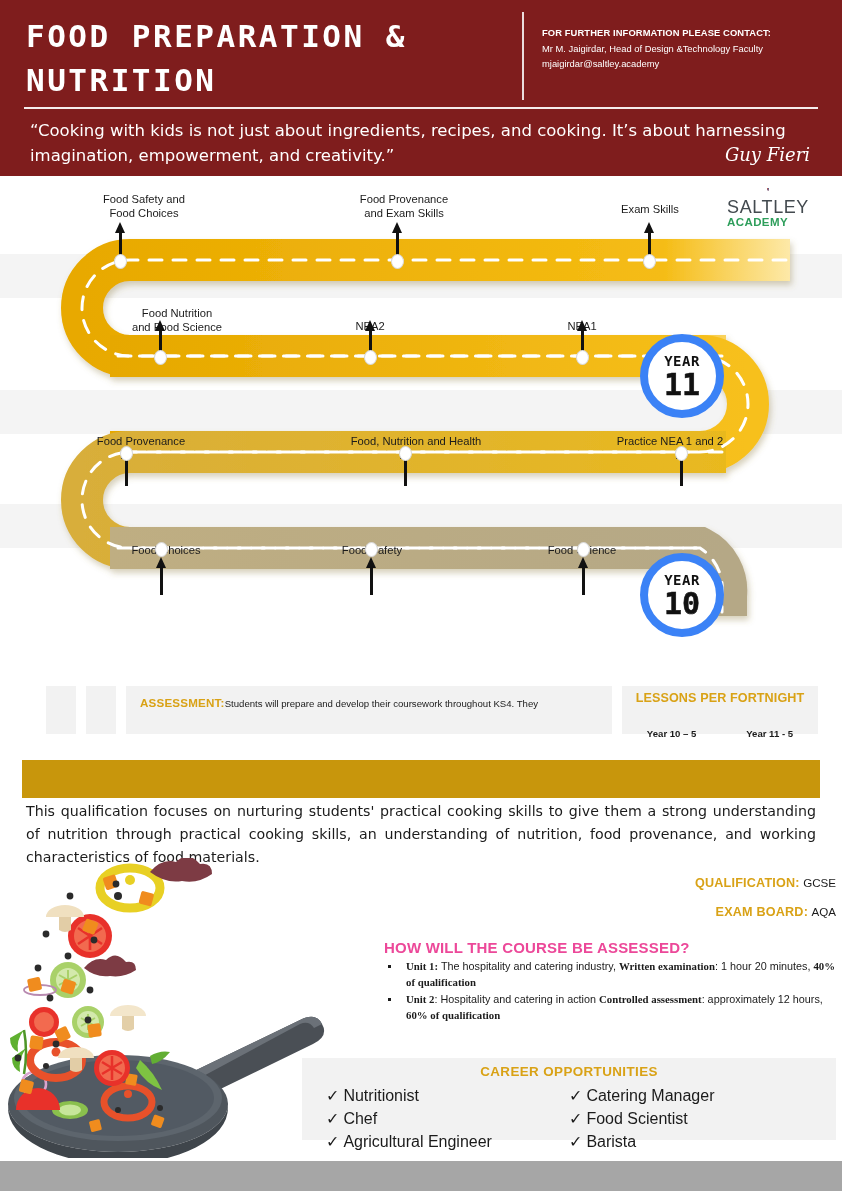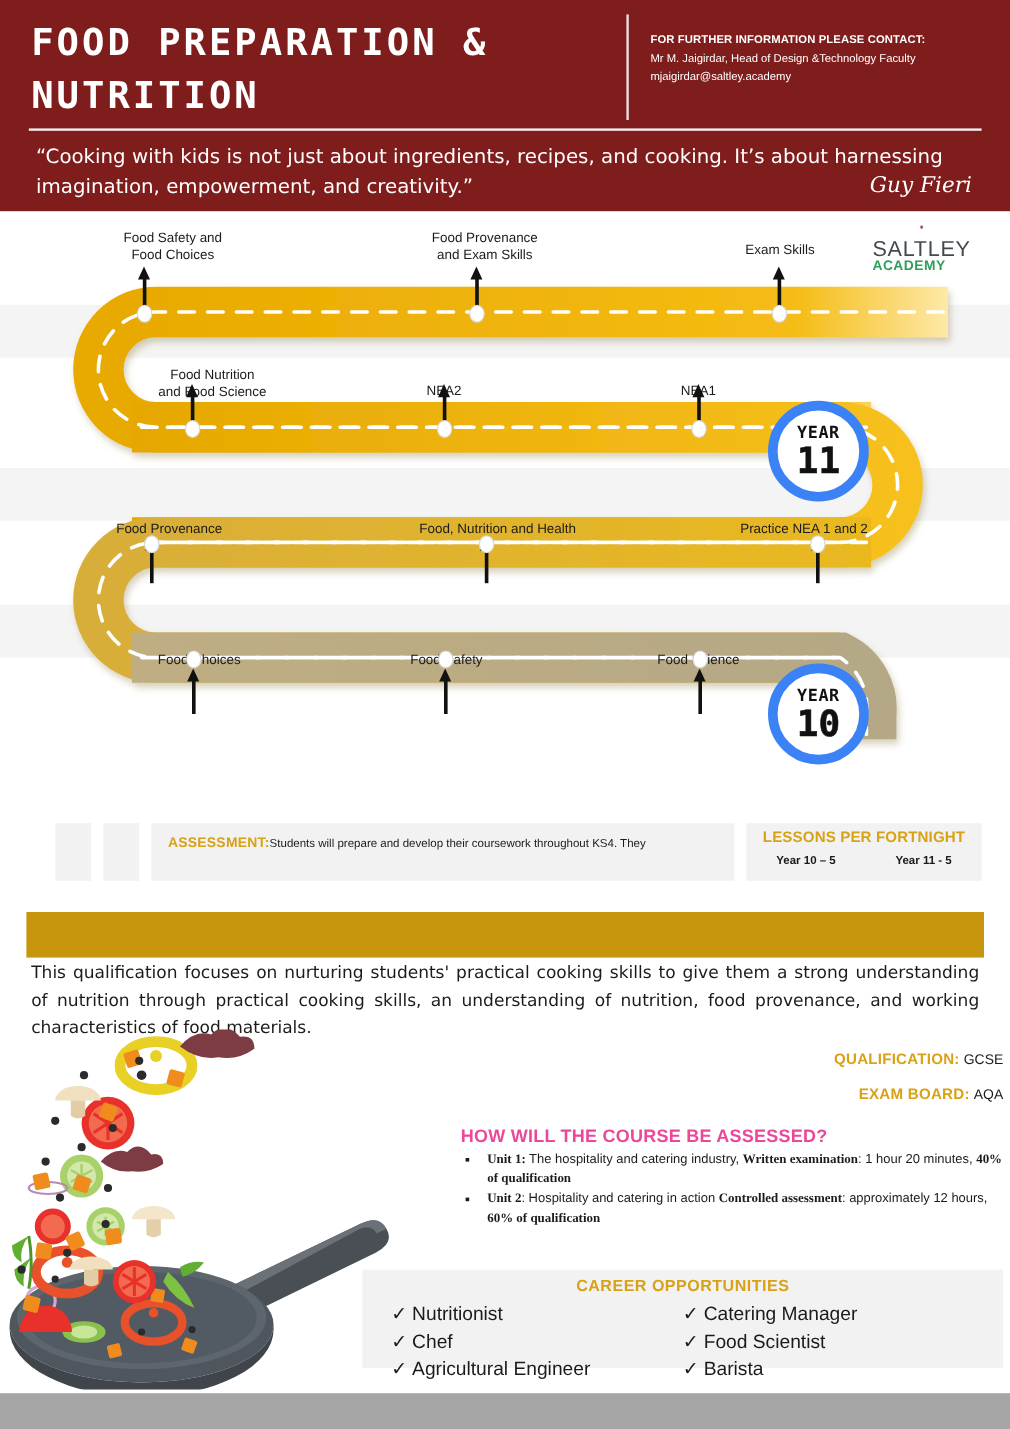--- a/index.html
+++ b/index.html
@@ -94,21 +94,21 @@
     background:#f2f2f2; padding: 7px 12px 0 14px;
   }
   .assess-box .a-head { color:#d9a216; font-weight:bold; font-size:11.6px; letter-spacing:.2px; }
   .assess-box .a-text { color:#1b1b1b; font-size:9.6px; line-height:1.5; }
   .assess-box .a-line2 { text-align:center; color:#1b1b1b; font-size:9.6px; line-height:1.5; }
   .lessons-box {
     position:absolute; left:622px; top:0; width:196px; height:48px;
     background:#f2f2f2; text-align:center; padding-top:5px;
   }
   .lessons-box .l-head { color:#d9a216; font-weight:bold; font-size:12.6px; letter-spacing:.1px; }
-  .lessons-box .l-row { display:flex; justify-content:space-around; margin-top:7px; }
+  .lessons-box .l-row { display:flex; justify-content:space-around; margin-top:23px; }
   .lessons-box .l-item { font-size:9.6px; font-weight:bold; color:#1b1b1b; }
 
   
   .gold-bar { position:absolute; left:22px; top:760px; width:798px; height:38px; background:#c8960c; }
 
   
   .desc {
     position:absolute; left:26px; top:800px; width:790px;
     font-family:"DejaVu Sans", sans-serif; font-size:14.2px;
     line-height: 1.62; color:#1b1b1b; text-align: justify;
@@ -288,21 +288,21 @@
       <span class="yr-num">11</span>
     </div>
 
     <div class="rm-label" style="left:76px; top:258px; width:130px;">Food Provenance</div>
     <div class="rm-pin" style="left:121px; top:272px; width:11px; height:40px;">
       <span class="head"></span>
         <span class="stem"></span>
     </div>
     <div class="rm-dot" style="left:119.5px; top:270px;"></div>
 
-    <div class="rm-label" style="left:304px; top:258px; width:176px;text-align:right;">Food, Nutrition and Health</div>
+    <div class="rm-label" style="left:328px; top:258px; width:176px;">Food, Nutrition and Health</div>
     <div class="rm-pin" style="left:400px; top:272px; width:11px; height:40px;">
       <span class="head"></span>
         <span class="stem"></span>
     </div>
     <div class="rm-dot" style="left:398.5px; top:270px;"></div>
 
     <div class="rm-label" style="left:592px; top:258px; width:156px;">Practice NEA 1 and 2</div>
     <div class="rm-pin" style="left:676px; top:272px; width:11px; height:40px;">
       <span class="head"></span>
         <span class="stem"></span>

